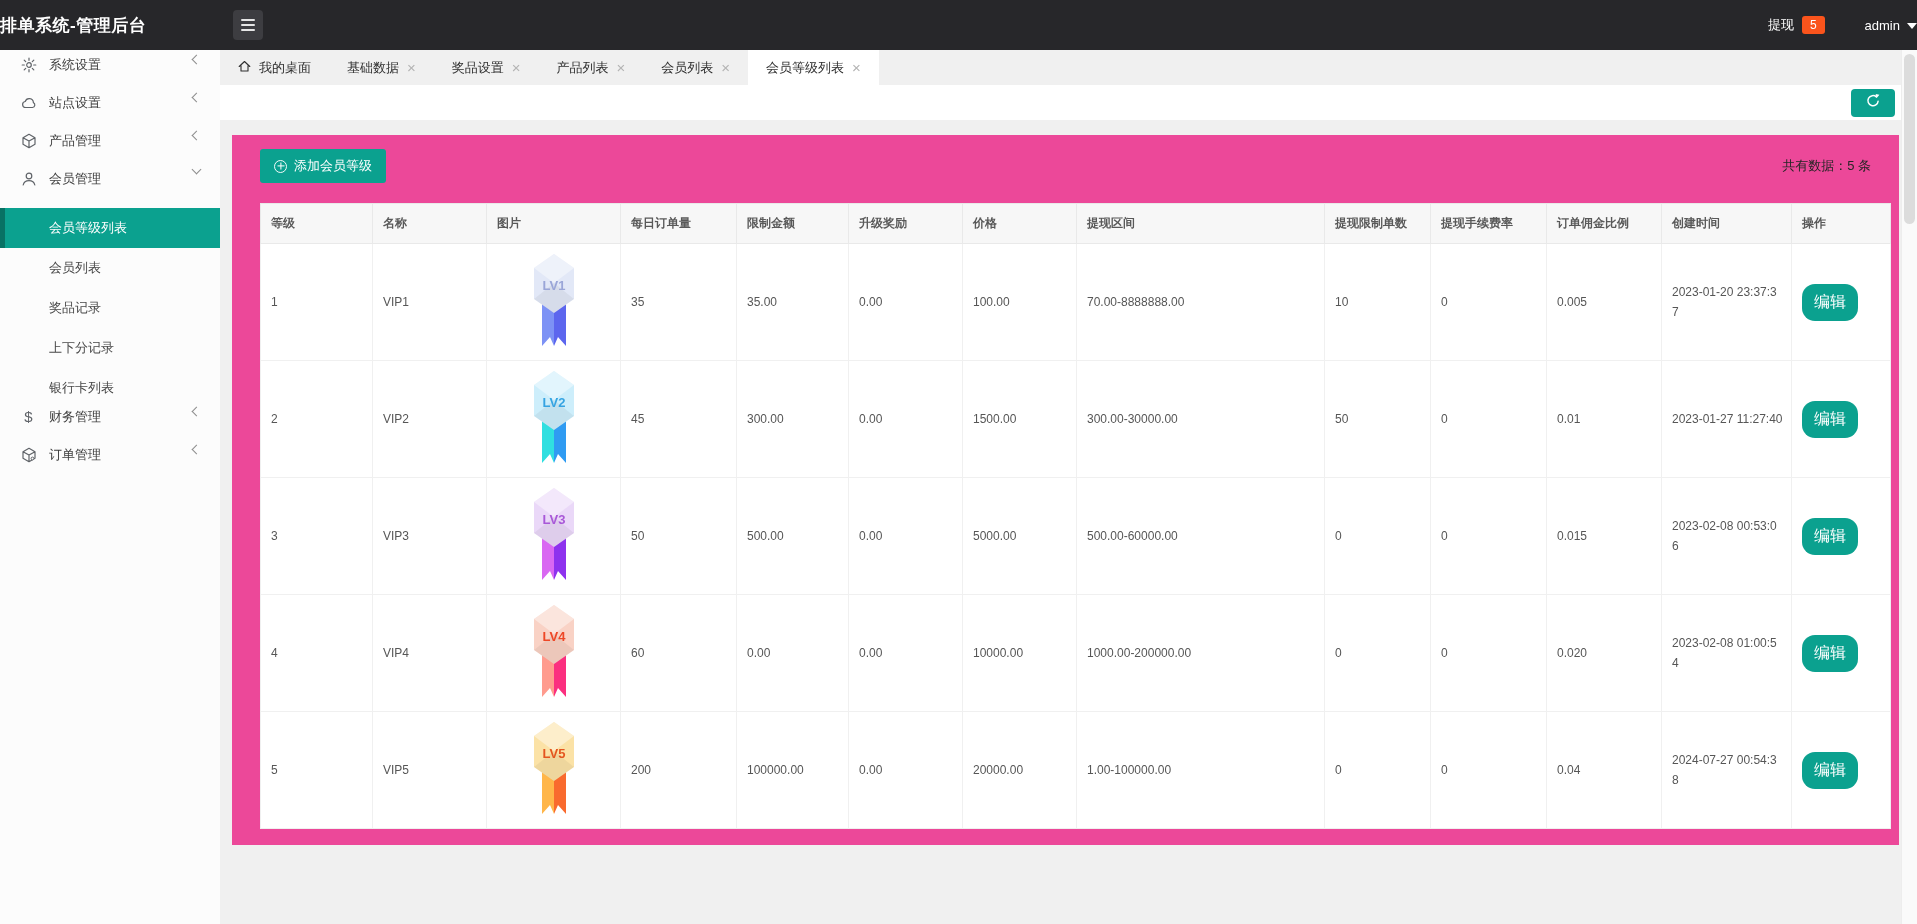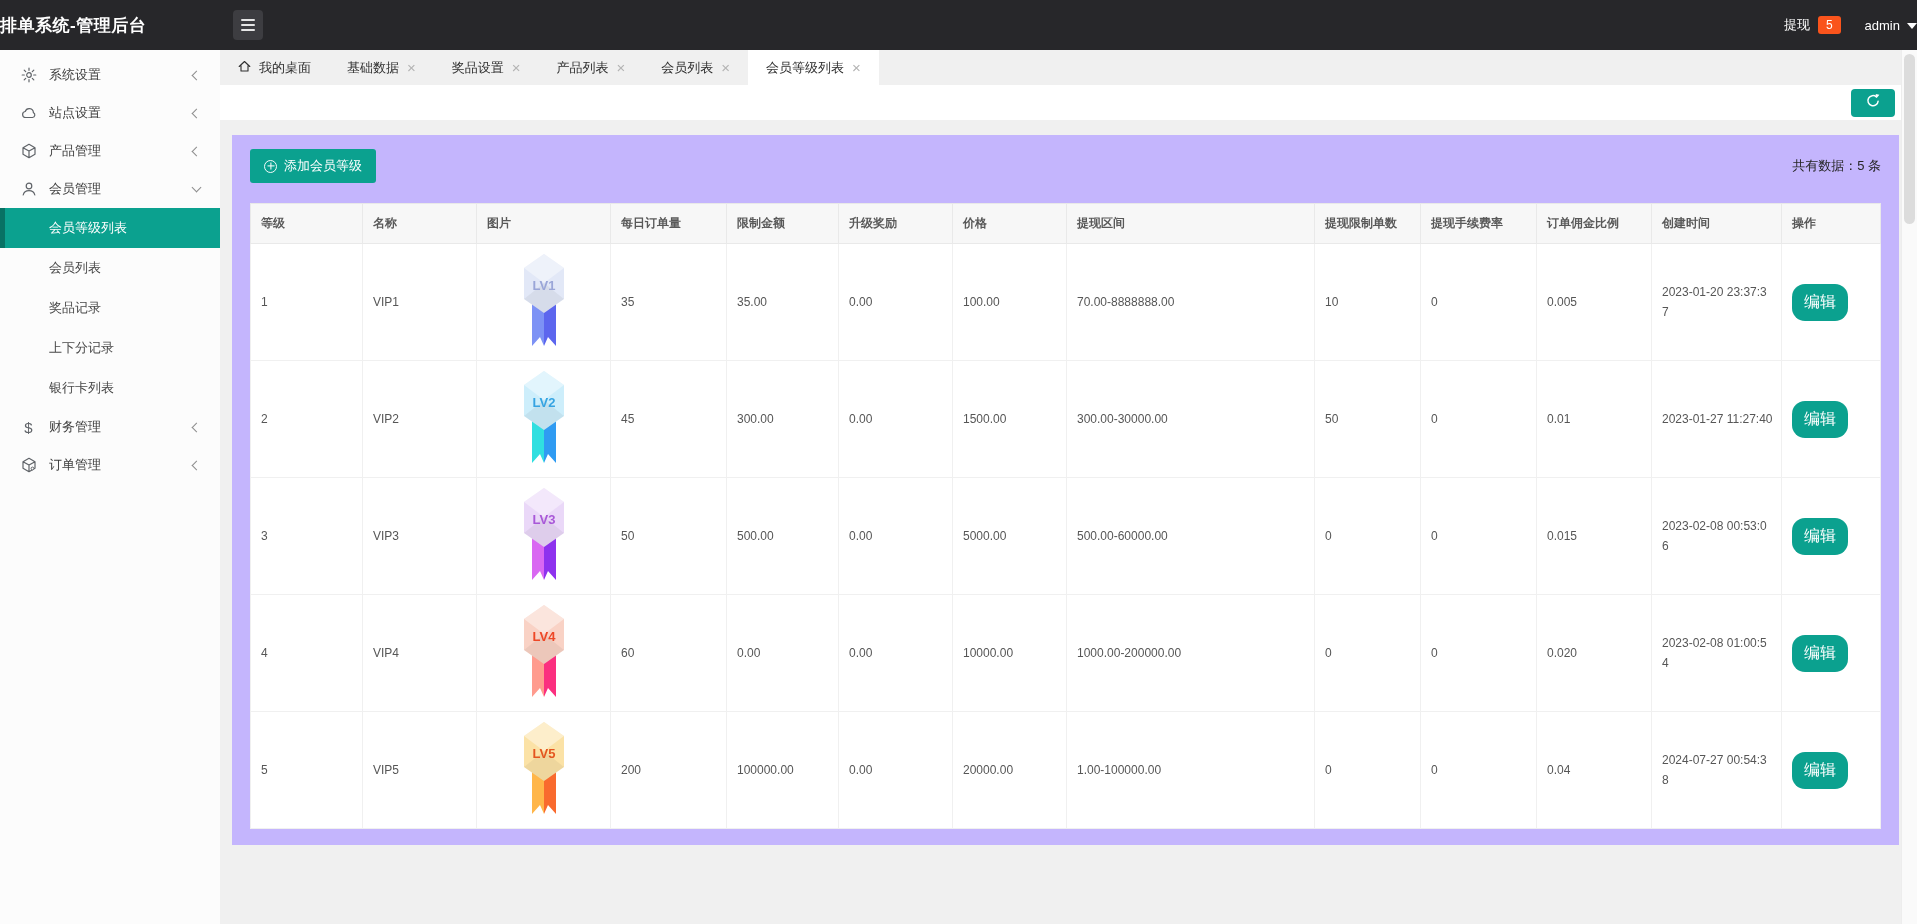--- a/index.html
+++ b/index.html
@@ -20,46 +20,46 @@
   .header{position:absolute;left:0;top:0;width:100%;height:50px;background:var(--header-bg);
     display:flex;align-items:center;z-index:20}
   .logo{width:220px;color:#fff;font-size:17px;font-weight:bold;letter-spacing:.5px}
   .burger{width:30px;height:30px;margin-left:13px;background:#3d3d41;border-radius:4px;
     display:flex;flex-direction:column;justify-content:center;align-items:center;gap:3px;cursor:pointer;border:none}
   .burger i{display:block;width:14px;height:2px;background:#e6e6e6;border-radius:1px}
   .header-right{margin-left:auto;display:flex;align-items:center;color:#fff;font-size:13px}
   .withdraw{display:flex;align-items:center;cursor:pointer}
   .withdraw-badge{background:var(--badge-orange);color:#fff;border-radius:3px;padding:3px 8px;
     font-size:12px;margin-left:8px;line-height:1}
-  .admin{margin-left:24px;display:flex;align-items:center;gap:7px;cursor:pointer}
+  .admin{margin-left:40px;display:flex;align-items:center;gap:7px;cursor:pointer}
   .caret{width:0;height:0;border-left:5px solid transparent;border-right:5px solid transparent;
     border-top:6px solid #fff;margin-top:2px}
   
   .sidebar{position:absolute;left:0;top:50px;bottom:0;width:220px;background:#fcfcfc;padding-top:6px}
-  .side-item{height:38px;display:flex;align-items:center;padding:0 20px;font-size:13px;color:#3d3d3d;cursor:pointer}
+  .side-item{height:38px;display:flex;padding:0 20px;font-size:13px;color:#3d3d3d;cursor:pointer}
   .side-icon{width:17px;height:17px;margin-right:12px;display:flex;align-items:center;justify-content:center;color:#5f6368}
   .dollar-glyph{font-size:15px;color:#5f6368;line-height:1}
   .side-label{flex:1}
   .chev{width:7px;height:7px;border-left:1.5px solid #8d8d8d;border-bottom:1.5px solid #8d8d8d;display:inline-block}
   .chev.left{transform:rotate(45deg)}
   .chev.down{transform:rotate(-45deg);margin-top:-4px}
   .side-sub{height:40px;display:flex;align-items:center;padding-left:49px;font-size:13px;color:#474747;cursor:pointer}
   .side-sub.active{background:var(--accent);color:#fff;border-left:5px solid var(--accent-dark);padding-left:44px}
   
   .tabbar{position:absolute;left:220px;top:50px;right:0;height:35px;background:#f0f0f0;display:flex;z-index:5}
   .tab{display:flex;align-items:center;gap:8px;padding:8px 18px;font-size:13px;color:#2e2e2e;cursor:pointer;white-space:nowrap}
   .tab.active{background:#fff}
   .tab .x{color:#b3b3b3;font-size:15px;line-height:1;cursor:pointer}
   
   .toolbar{position:absolute;left:220px;top:85px;right:0;height:35px;background:#fff;
     display:flex;align-items:center;justify-content:flex-end}
   .refresh-btn{width:44px;height:28px;background:var(--accent);border:none;border-radius:4px;
     margin-right:22px;display:flex;align-items:center;justify-content:center;cursor:pointer}
   
-  .card{position:absolute;left:232px;top:135px;width:1667px;background:#c4b5fd;padding:14px 18px 16px}
+  .card{position:absolute;left:232px;top:135px;width:1667px;background:#ec4899;padding:14px 28px 16px}
   .card-head{display:flex;justify-content:space-between;align-items:center}
   .add-btn{background:var(--accent);color:#fff;border:none;border-radius:3px;font-size:13px;
     padding:8px 14px;display:flex;align-items:center;gap:7px;cursor:pointer;font-family:inherit}
   .plus{position:relative;width:13px;height:13px;border:1px solid rgba(255,255,255,.95);border-radius:50%;display:inline-block}
   .plus::before,.plus::after{content:"";position:absolute;background:#fff;left:50%;top:50%}
   .plus::before{width:7px;height:1.2px;transform:translate(-50%,-50%)}
   .plus::after{width:1.2px;height:7px;transform:translate(-50%,-50%)}
   .total{font-size:13px;color:#262626}
   table{width:100%;border-collapse:collapse;table-layout:fixed;margin-top:20px}
   th{background:#f7f7f7;font-weight:bold;font-size:12px;color:#595959;text-align:left;

